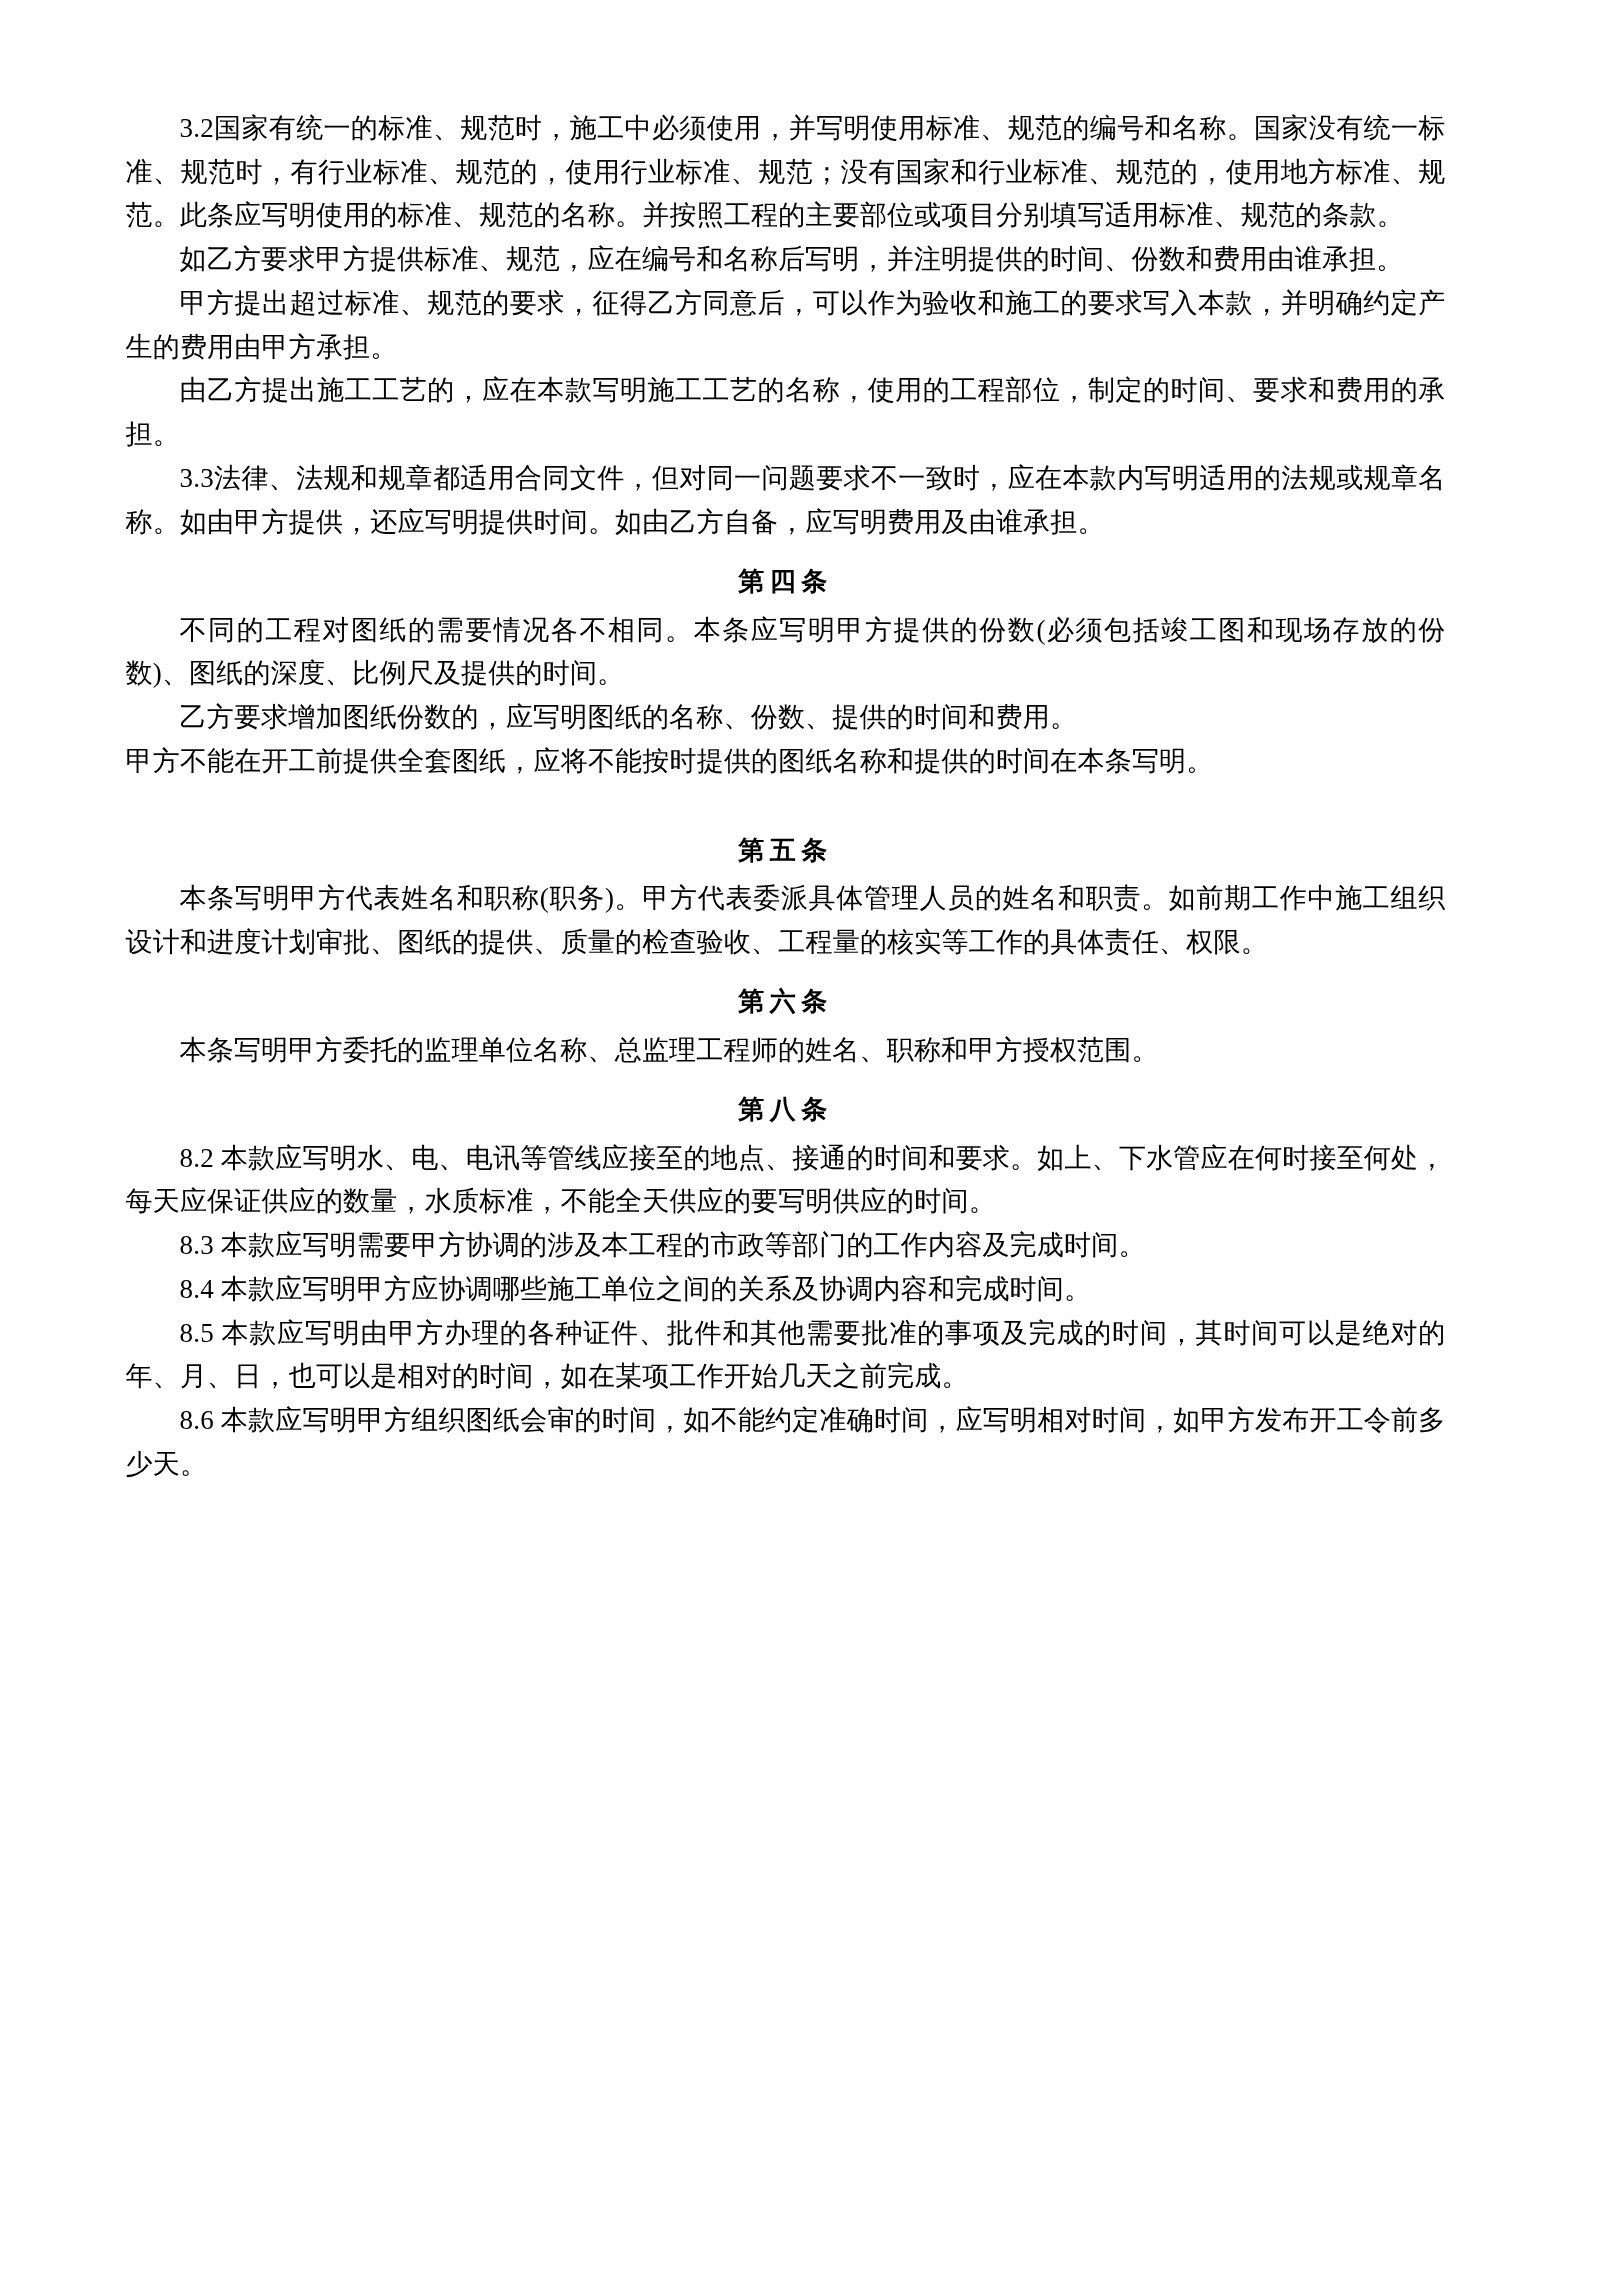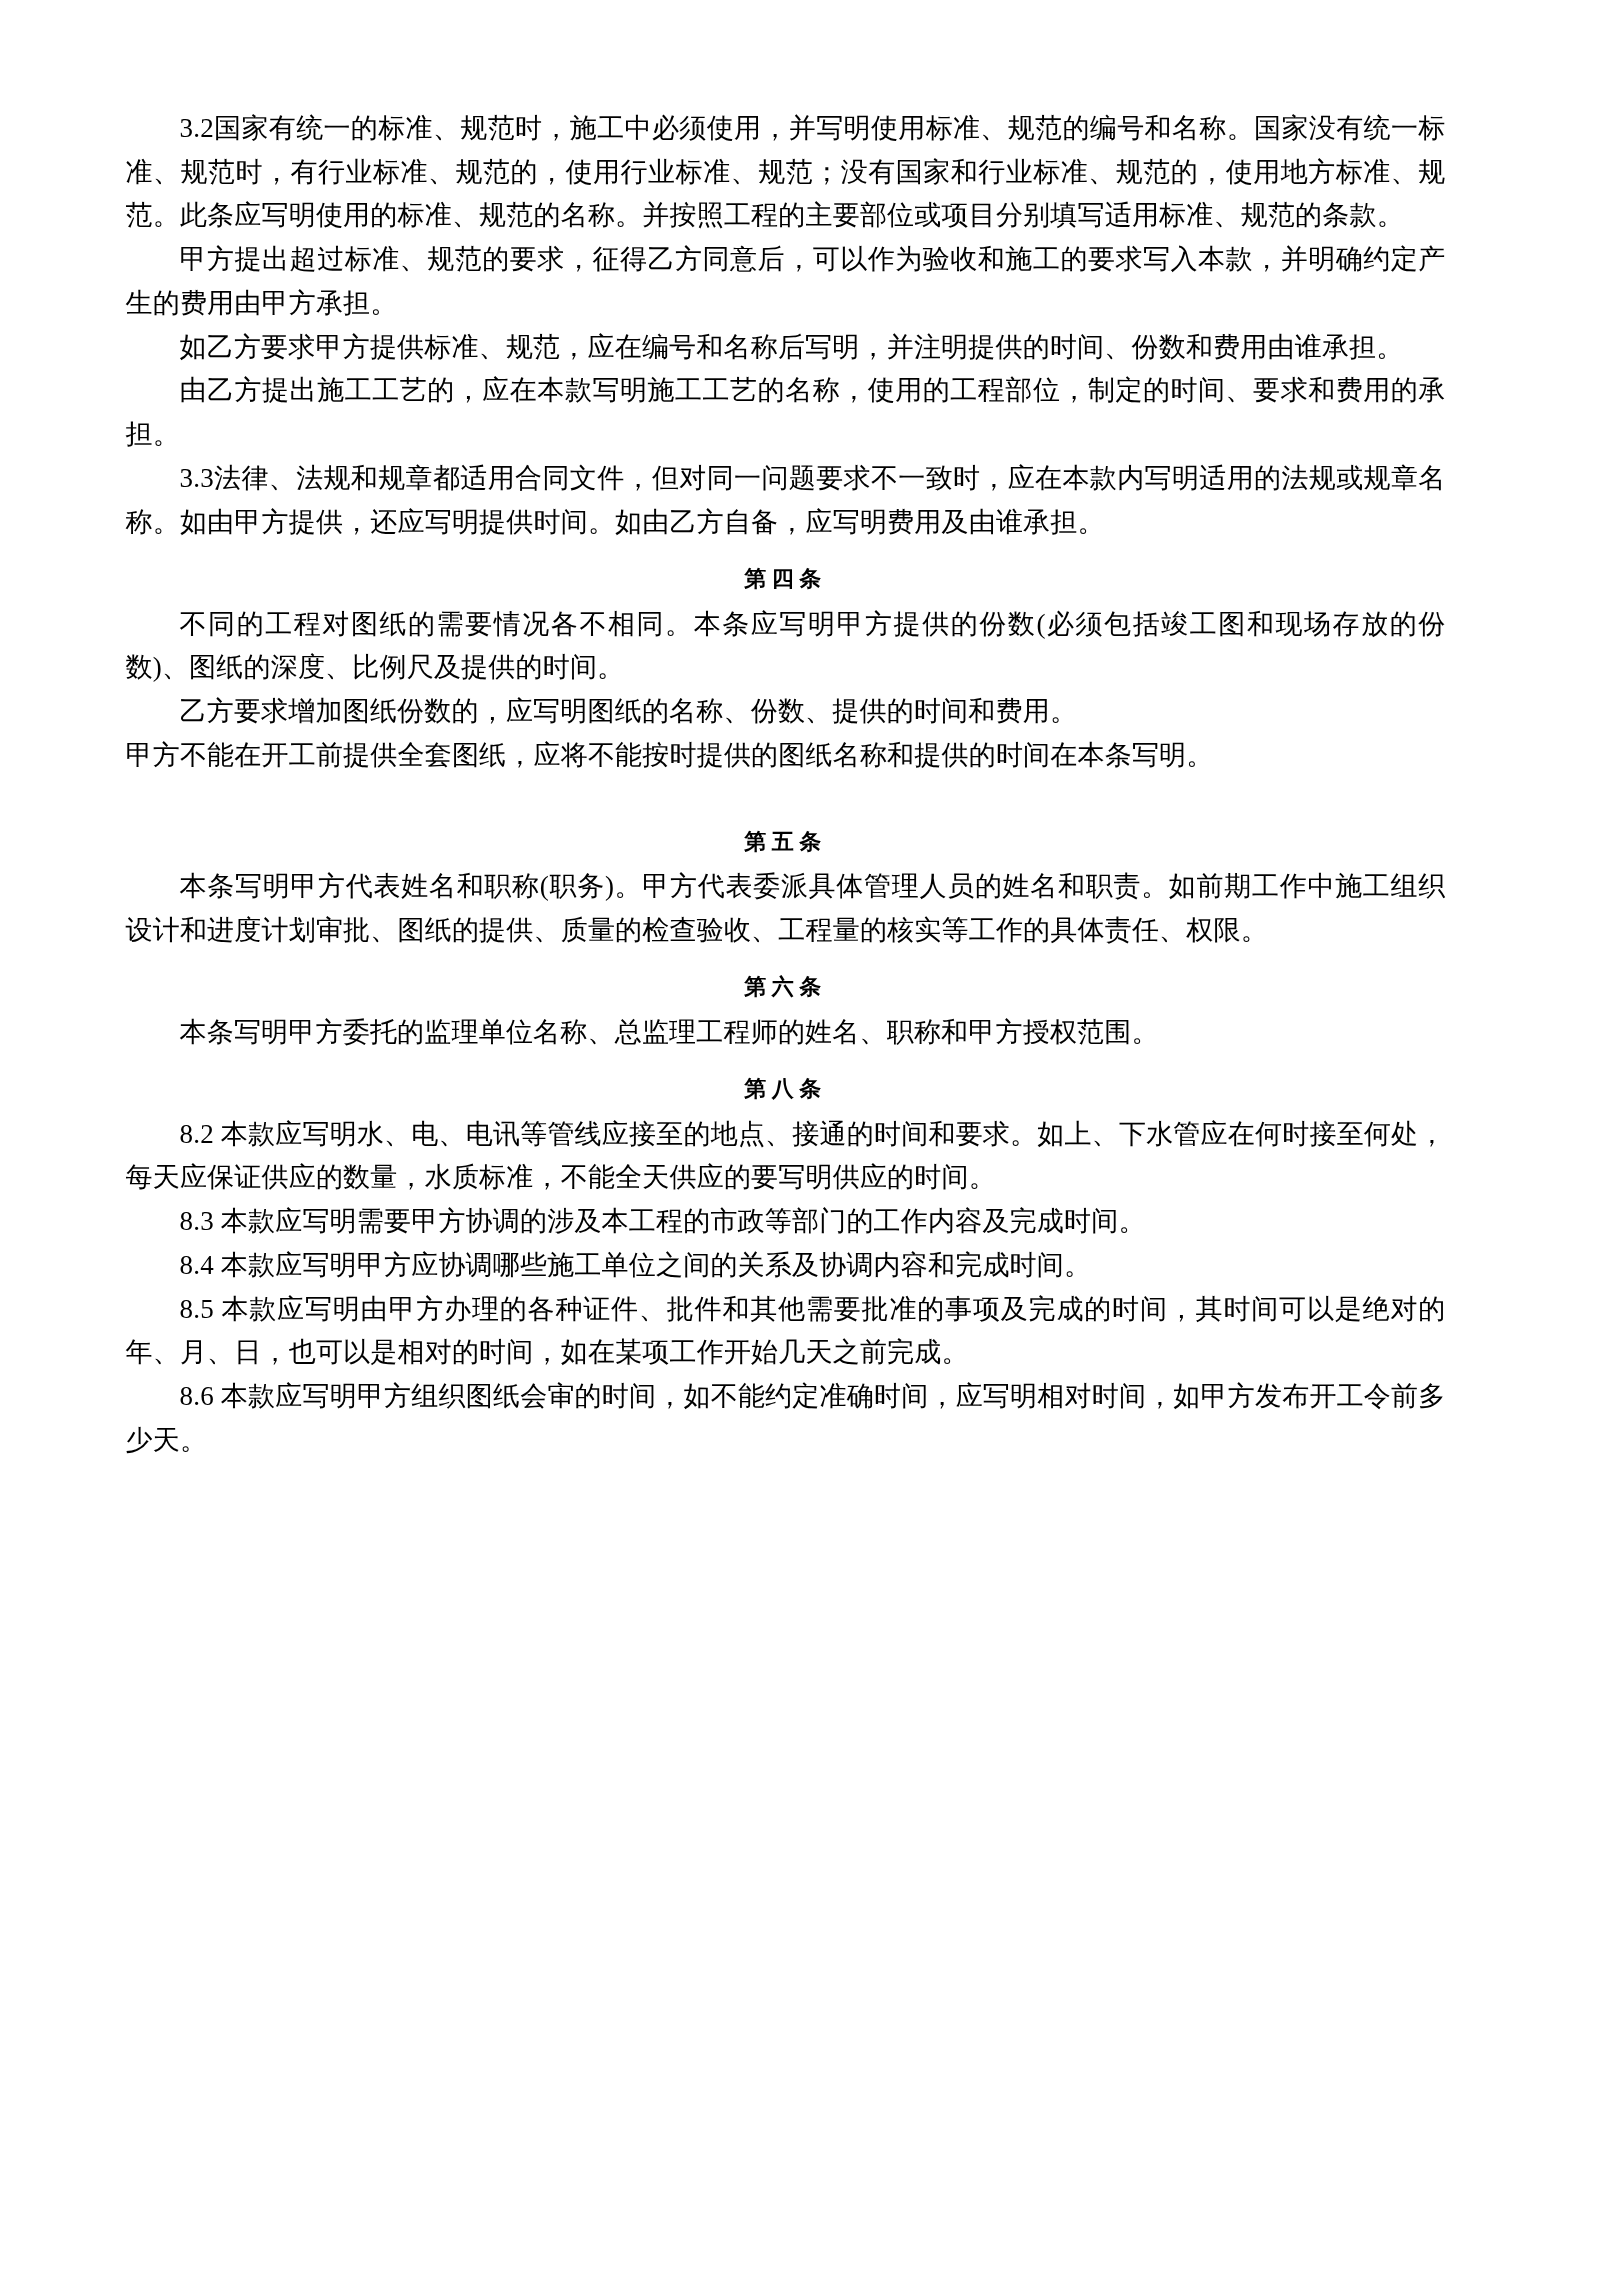--- a/index.html
+++ b/index.html
@@ -29,39 +29,39 @@
   }
   p.para {
     margin: 0;
     text-indent: 2em;
   }
   p.para.noindent {
     text-indent: 0;
   }
   h2.section-head {
     margin: 0;
-    font-size: 22px;
+    font-size: 26px;
     font-weight: bold;
     text-align: center;
     letter-spacing: 5.5px;
     line-height: 1.5;
   }
   .gap-s { height: 7.3px; }
   .gap-m { height: 18px; }
   .gap-xl { height: 47px; }
 </style>
 </head>
 <body>
 
 <div class="page">
   <div class="doc-body">
 
     <p class="para">3.2国家有统一的标准、规范时，施工中必须使用，并写明使用标准、规范的编号和名称。国家没有统一标准、规范时，有行业标准、规范的，使用行业标准、规范；没有国家和行业标准、规范的，使用地方标准、规范。此条应写明使用的标准、规范的名称。并按照工程的主要部位或项目分别填写适用标准、规范的条款。</p>
+    <p class="para">如乙方要求甲方提供标准、规范，应在编号和名称后写明，并注明提供的时间、份数和费用由谁承担。</p>
     <p class="para">甲方提出超过标准、规范的要求，征得乙方同意后，可以作为验收和施工的要求写入本款，并明确约定产生的费用由甲方承担。</p>
-    <p class="para">如乙方要求甲方提供标准、规范，应在编号和名称后写明，并注明提供的时间、份数和费用由谁承担。</p>
     <p class="para">由乙方提出施工工艺的，应在本款写明施工工艺的名称，使用的工程部位，制定的时间、要求和费用的承担。</p>
     <p class="para">3.3法律、法规和规章都适用合同文件，但对同一问题要求不一致时，应在本款内写明适用的法规或规章名称。如由甲方提供，还应写明提供时间。如由乙方自备，应写明费用及由谁承担。</p>
 
     <div class="gap-m"></div>
     <h2 class="section-head">第四条</h2>
     <div class="gap-s"></div>
 
     <p class="para">不同的工程对图纸的需要情况各不相同。本条应写明甲方提供的份数(必须包括竣工图和现场存放的份数)、图纸的深度、比例尺及提供的时间。</p>
     <p class="para">乙方要求增加图纸份数的，应写明图纸的名称、份数、提供的时间和费用。</p>
     <p class="para noindent">甲方不能在开工前提供全套图纸，应将不能按时提供的图纸名称和提供的时间在本条写明。</p>

